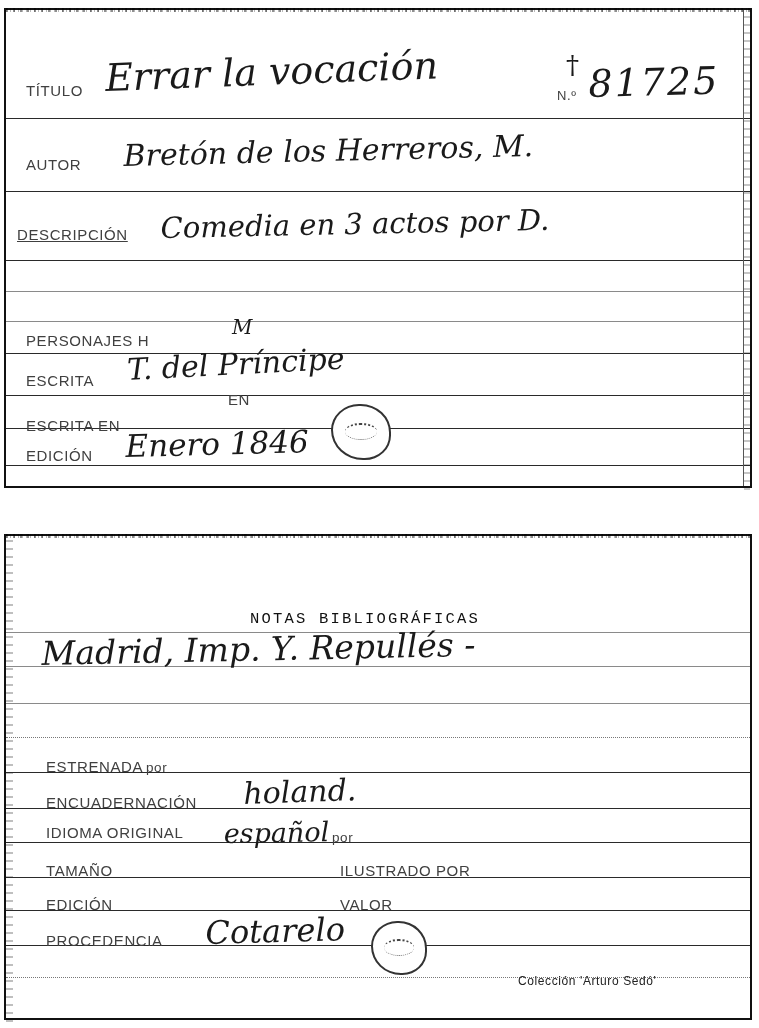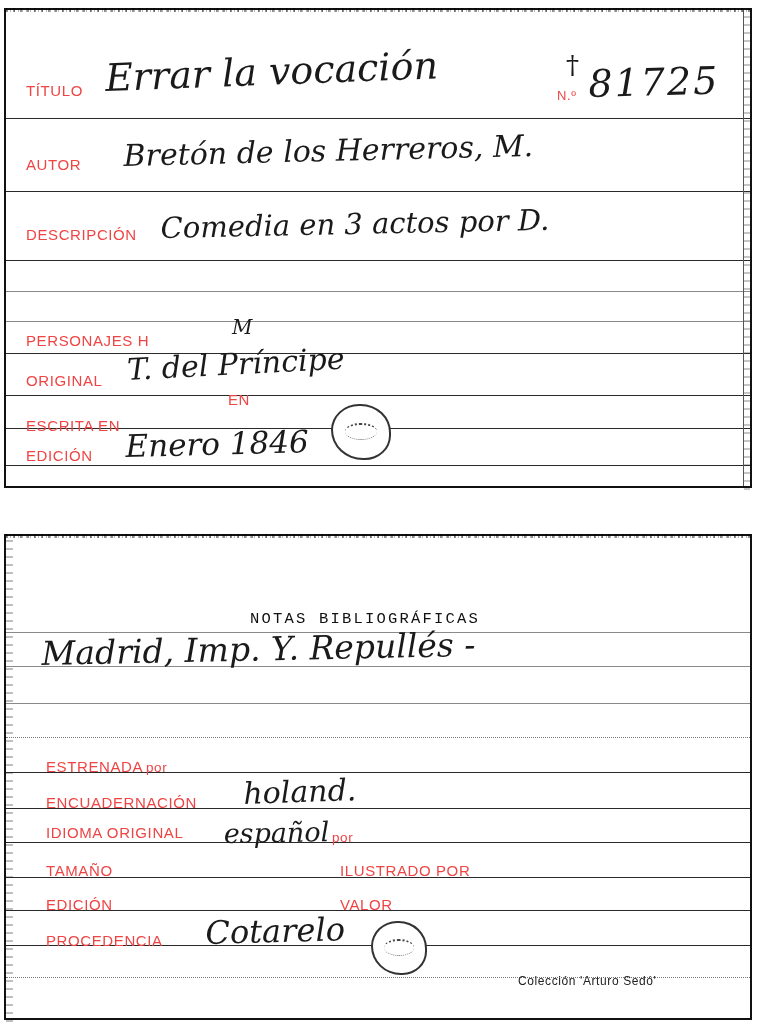--- a/index.html
+++ b/index.html
@@ -57,21 +57,21 @@
     height: 0;
     border-top: 1px solid #2a2a2a;
   }
   .rule.thin { border-top: 1px solid #8a8a8a; }
   .rule.dotted { border-top: 1px dotted #777; }
 
   .label {
     position: absolute;
     font-size: 15px;
     letter-spacing: 0.6px;
-    color: #ef4444;
+    color: #404040;
     white-space: nowrap;
   }
   .label.sm { font-size: 13.5px; }
 
   
   .hand {
     position: absolute;
     font-family: "DejaVu Serif", serif;
     font-style: italic;
     color: #1a1a1a;
@@ -147,27 +147,27 @@
   <div class="label" style="left:20px; top:72px;">TÍTULO</div>
   <div class="hand" style="left:100px; top:46px; font-size:38px; transform:rotate(-2.2deg);">Errar la vocación</div>
 
   <div class="hand" style="left:560px; top:40px; font-size:26px; font-style:normal;">†</div>
   <div class="label sm" style="left:551px; top:78px; font-size:13px;">N.º</div>
   <div class="hand" style="left:583px; top:52px; font-size:38px; letter-spacing:2px; transform:rotate(-1.5deg);">81725</div>
 
   <div class="label" style="left:20px; top:146px;">AUTOR</div>
   <div class="hand" style="left:118px; top:128px; font-size:30px; transform:rotate(-1.4deg);">Bretón de los Herreros, M.</div>
 
-  <div class="label" style="left:20px; top:216px;">DESCRIPCIÓN</div>
+  <div class="label" style="left:11px; top:216px;text-decoration:underline;">DESCRIPCIÓN</div>
   <div class="hand" style="left:155px; top:201px; font-size:29px; transform:rotate(-1.2deg);">Comedia en 3 actos por D.</div>
 
   <div class="label" style="left:20px; top:322px;">PERSONAJES H</div>
   <div class="hand" style="left:226px; top:305px; font-size:20px;">M</div>
 
-  <div class="label" style="left:20px; top:362px;">ORIGINAL</div>
+  <div class="label" style="left:20px; top:362px;">ESCRITA</div>
   <div class="hand" style="left:122px; top:342px; font-size:30px; transform:rotate(-3deg);">T. del Príncipe</div>
 
   <div class="label" style="left:20px; top:399px;margin-top:8px;">ESCRITA EN</div>
   <div class="label" style="left:222px; top:381px;">EN</div>
 
   <div class="blot" style="left:325px; top:394px; width:56px; height:52px;">
     <div class="inner"></div>
   </div>
 
   <div class="label" style="left:20px; top:437px;">EDICIÓN</div>

